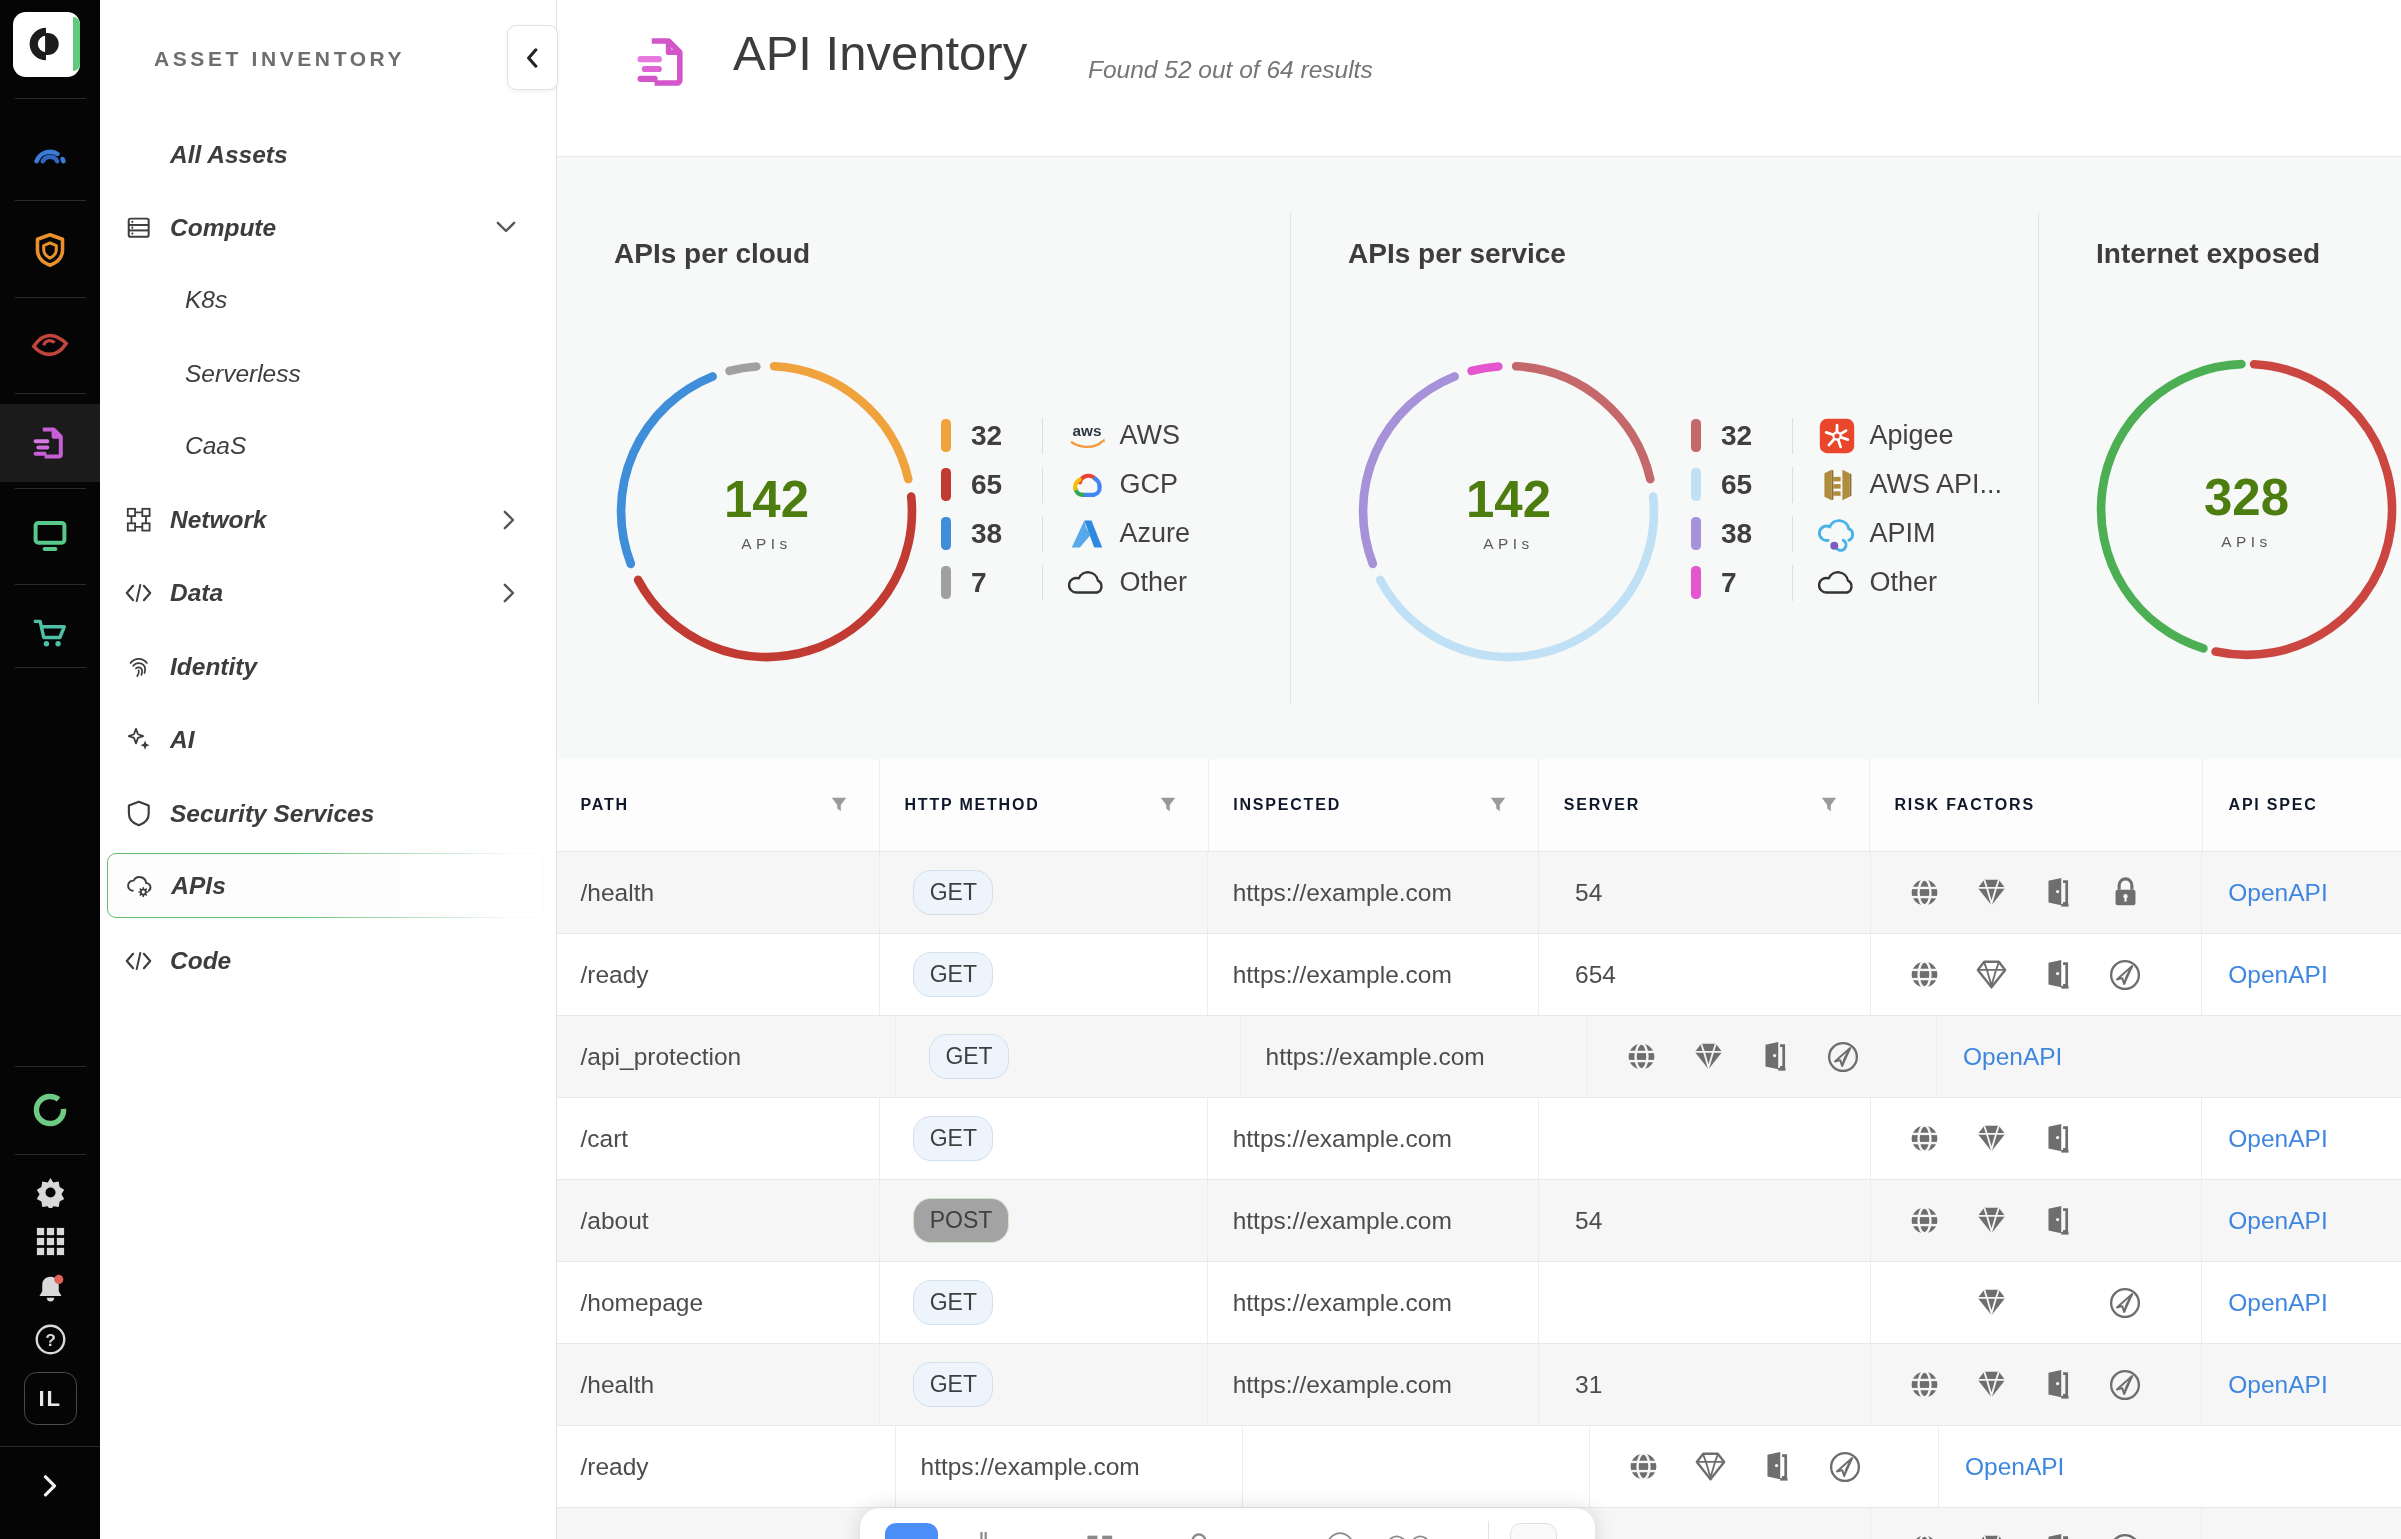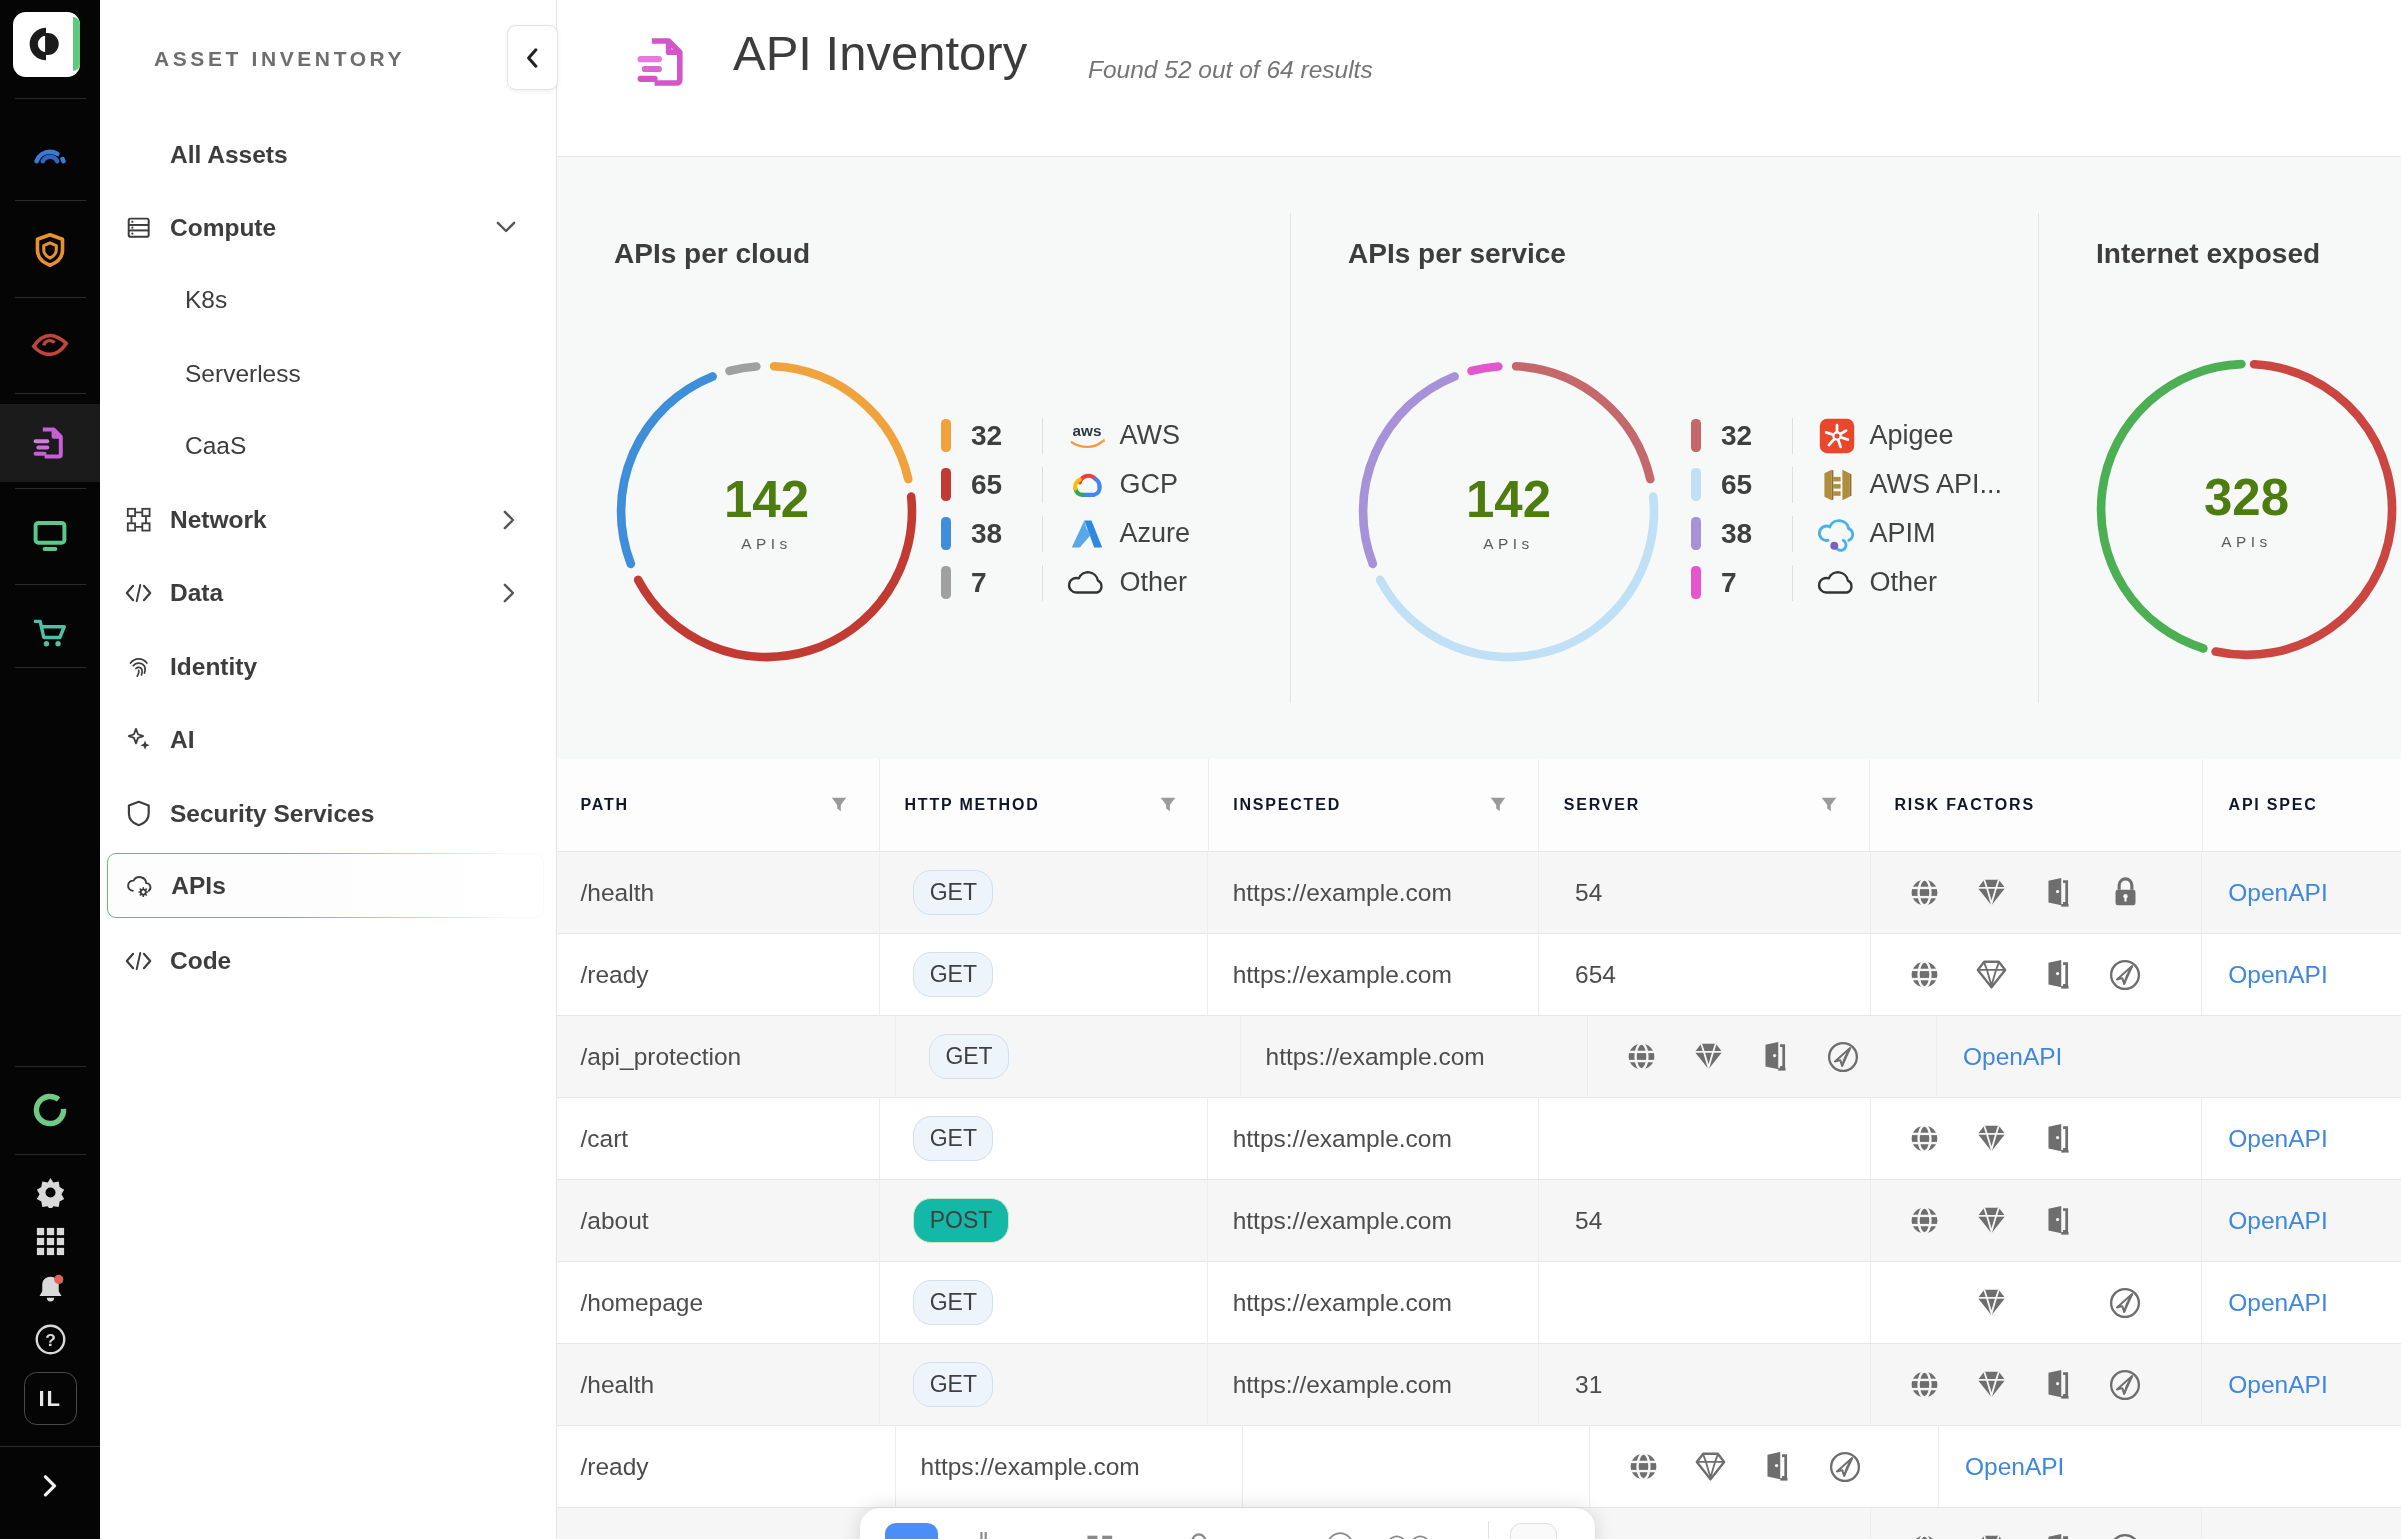--- a/index.html
+++ b/index.html
@@ -16,21 +16,21 @@
   #logo-tile:after{content:"";position:absolute;right:0;top:5.4px;width:6.4px;height:54px;background:#5ecb7c;border-radius:0 9px 9px 0;}
   #il-box{position:absolute;left:23.6px;top:1372px;width:53px;height:53px;border:1.8px solid #4a4a4a;border-radius:12.7px;
      color:#e8e8e8;display:flex;align-items:center;justify-content:center;font-size:22px;letter-spacing:1.8px;font-weight:700;}
   
   #navpanel{position:absolute;left:100px;top:0;width:457px;height:1539px;background:#fff;border-right:0.9px solid #e4e4e4;z-index:30;}
   #nav-title{position:absolute;left:54px;top:47px;font-size:21px;font-weight:700;letter-spacing:3.6px;color:#6e6e6e;}
   #collapse-btn{position:absolute;left:407px;top:25.4px;width:51px;height:65px;background:#fff;border:0.9px solid #e2e2e2;
      border-radius:9px;box-shadow:0 1.8px 5.4px rgba(0,0,0,.06);display:flex;align-items:center;justify-content:center;cursor:pointer;}
   .nav-item{position:absolute;left:0;width:457px;height:73px;display:flex;align-items:center;cursor:pointer;}
   .nav-item .nicon{position:absolute;left:25.4px;width:27px;height:27px;display:flex;align-items:center;justify-content:center;}
-  .nav-item .nlabel{position:absolute;left:70px;font-size:24.5px;color:#3d3d3d;font-weight:700;white-space:nowrap;}
+  .nav-item .nlabel{position:absolute;left:70px;font-style:italic;font-size:24.5px;color:#3d3d3d;font-weight:700;white-space:nowrap;}
   .nav-item.sub .nlabel{left:85px;font-weight:400;}
   .nav-item .nchev{position:absolute;right:41px;}
   .nav-item.selected{border:1.8px solid #5fbe71;border-radius:9px;left:7.3px;width:437px;height:65px;background:#fdfdfd;}
   .nav-item.selected:after{content:"";position:absolute;inset:-1.8px;border-radius:9px;
      background:linear-gradient(90deg,rgba(255,255,255,0) 40%,rgba(255,255,255,.95) 92%);pointer-events:none;}
   .nav-item.selected .nicon{left:18px;z-index:2;}
   .nav-item.selected .nlabel{left:63px;z-index:2;}
   
   #main{position:absolute;left:556px;top:0;width:1845px;height:1539px;background:#fff;overflow:hidden;}
   #main-header{position:absolute;left:0;top:0;width:1845px;height:156px;background:#fff;}
@@ -65,21 +65,21 @@
   .c3{width:347px;padding-left:36px;}
   .c4{width:349px;}
   .c5{width:272px;padding-left:26px;border-right:none !important;}
   .head .tcell{font-size:16px;letter-spacing:1.8px;font-weight:700;color:#0f172a;}
   .head .c1,.head .c4{padding-left:24.5px;}
   .head .c3{padding-left:24.5px;}
   .funnel{position:absolute;right:31px;top:50%;transform:translateY(-50%);}
   .ptext,.stext,.itext{font-size:24.5px;color:#4c4c4c;}
   .badge{margin-left:33px;font-size:23px;color:#3f3f3f;padding:8.2px 15.4px;border-radius:18px;border:1.4px solid #ccc;background:#eee;}
   .badge.GET{background:#edf4fc;border-color:#d2dfec;}
-  .badge.POST{background:#14b8a6;border-color:#d0e4c8;}
+  .badge.POST{background:#a3a3a3;border-color:#d0e4c8;}
   .badge.HEAD{background:#f1f1ee;border-color:#dbdbd8;}
   .riskslots{display:flex;padding-left:20px;}
   .rslot{width:67px;display:flex;align-items:center;justify-content:center;}
   .speclink{font-size:24.5px;color:#3e86e0;cursor:pointer;white-space:nowrap;}
   
   #bbar{position:absolute;left:304px;top:1508px;width:735px;height:73px;background:#fff;border-radius:20px;
      box-shadow:0 0 20px rgba(0,0,0,.14);z-index:20;display:flex;align-items:flex-start;}
   #bbar .blue-btn{position:absolute;left:25.4px;top:14.5px;width:53px;height:47px;background:#4b8ef7;border-radius:11px;}
   .ghost{position:absolute;top:20px;color:#8a8a8a;font-size:27px;}
   #bbar .vdiv{position:absolute;left:628px;top:12.7px;width:0.9px;height:54px;background:#e2e2e2;}

